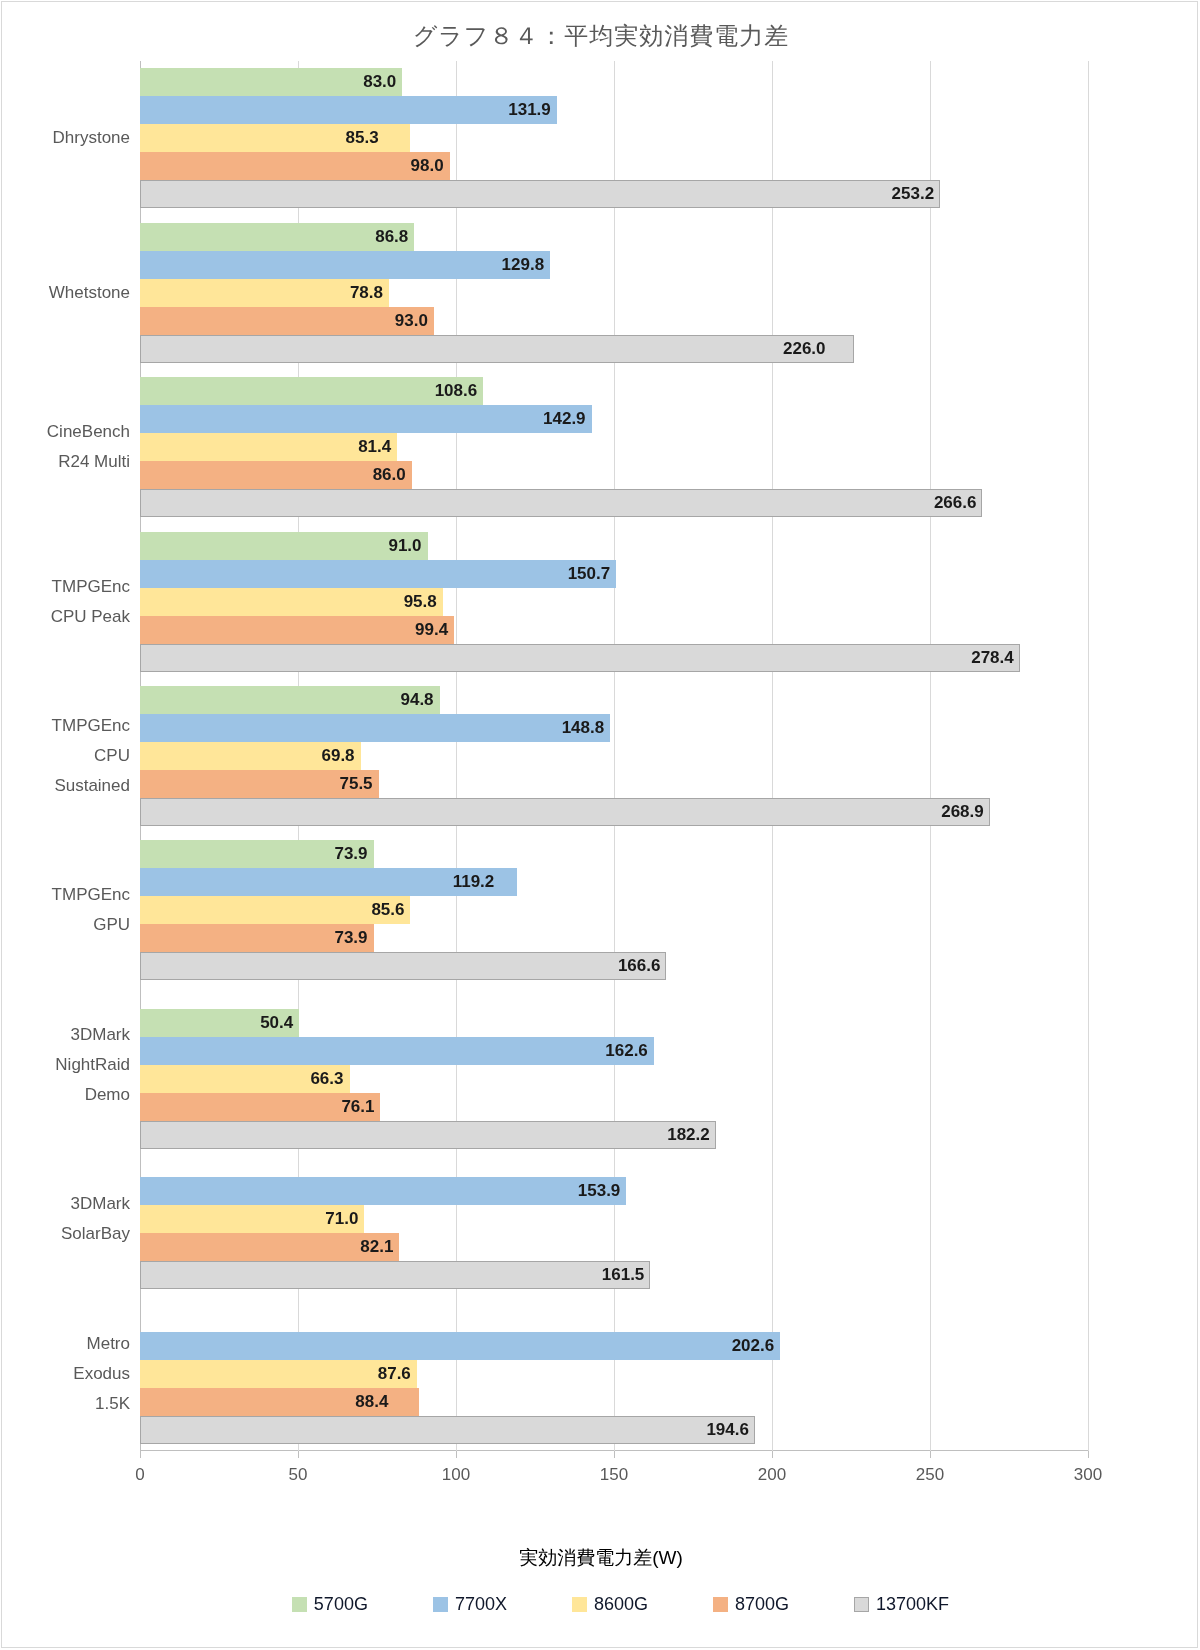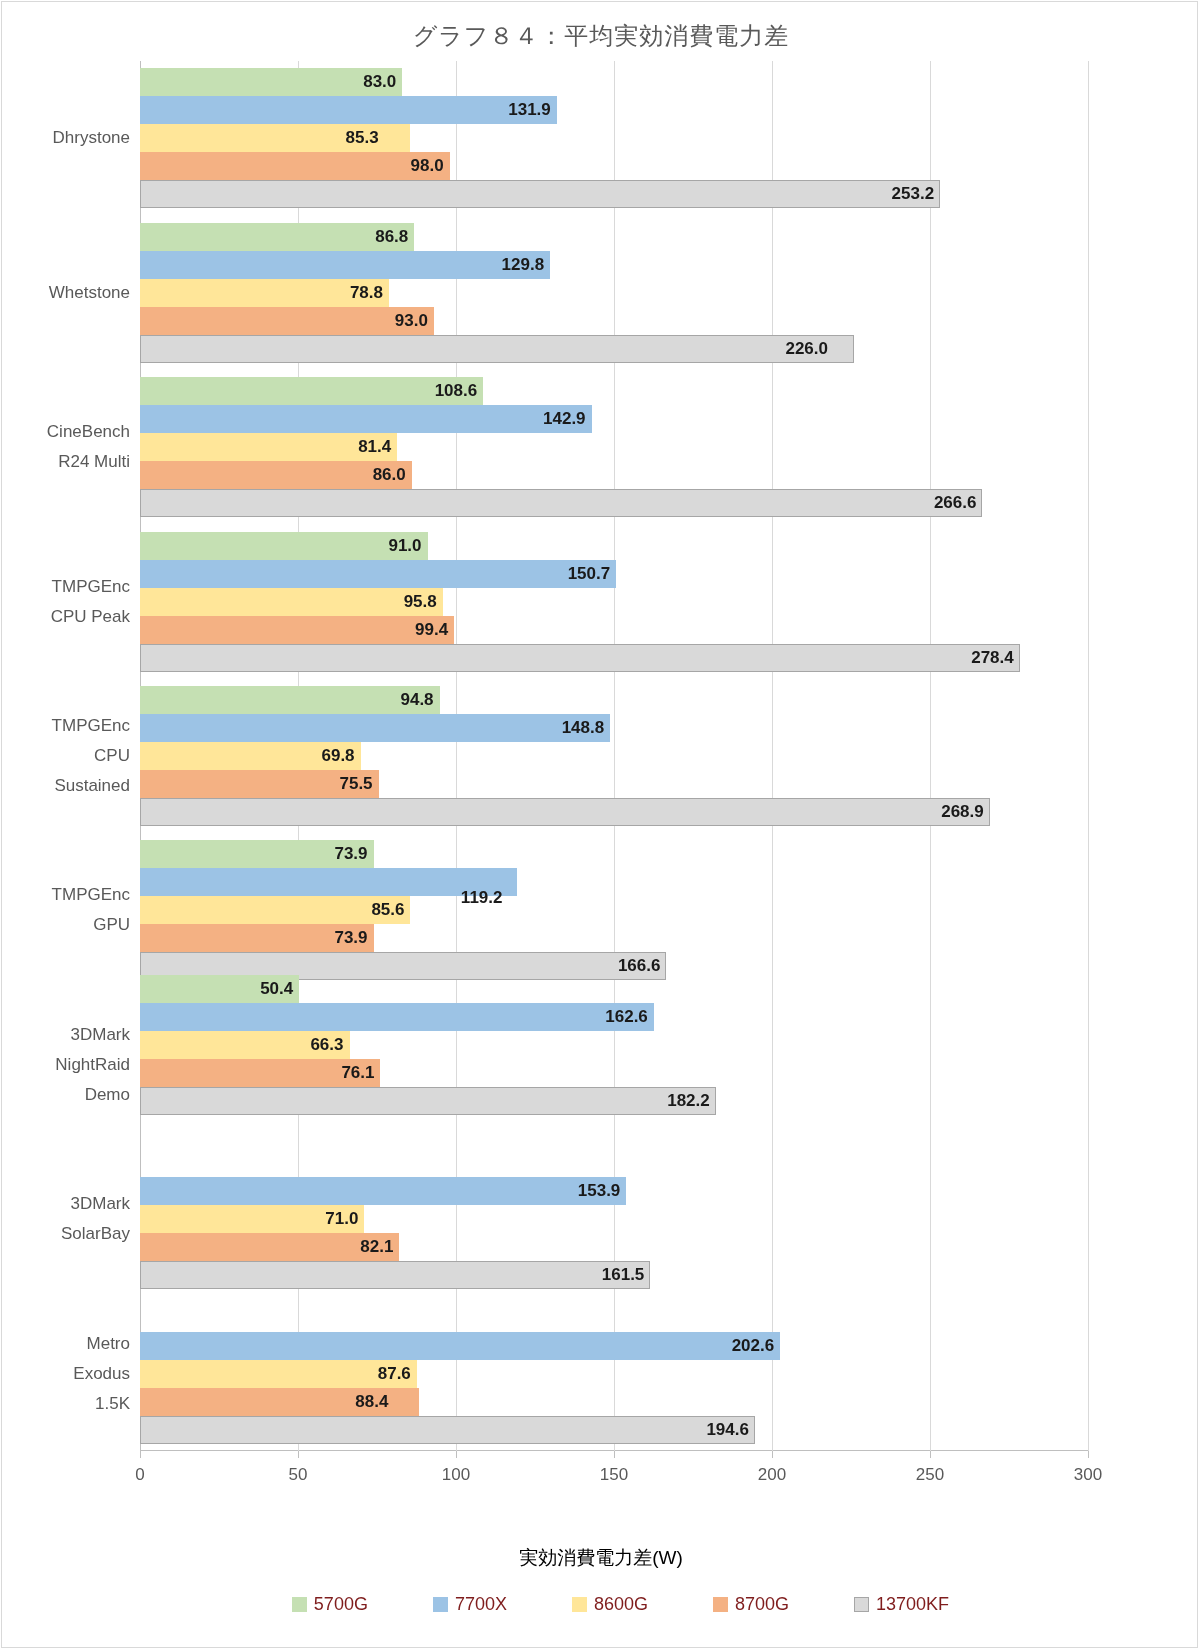--- a/index.html
+++ b/index.html
@@ -151,21 +151,21 @@
     display: flex;
     justify-content: center;
     align-items: center;
     gap: 26px;
   }
   .legend-item {
     display: flex;
     align-items: center;
     gap: 7px;
     font-size: 18px;
-    color: #7f1d1d;
+    color: #0f172a;
     padding-left: 39px;
   }
   .legend-swatch {
     width: 15px;
     height: 15px;
     display: inline-block;
   }
   .legend-swatch.c0 { background: #c5e0b3; }
   .legend-swatch.c1 { background: #9cc3e5; }
   .legend-swatch.c2 { background: #ffe699; }
@@ -265,21 +265,21 @@
           <div class="bar-row" style="top: 63.2222px; right: 0px;">
             <div class="bar c2" title="8600G: 78.8" style="width: 249.008px;"></div>
             <div class="bar-value" style="left: 185.008px; width: 58px; text-align: right;">78.8</div>
           </div>
           <div class="bar-row" style="top: 91.2222px; right: 0px;">
             <div class="bar c3" title="8700G: 93.0" style="width: 293.88px;"></div>
             <div class="bar-value" style="left: 229.88px; width: 58px; text-align: right;">93.0</div>
           </div>
           <div class="bar-row" style="top: 119.222px; right: 0px;">
             <div class="bar c4" title="13700KF: 226.0" style="width: 714.16px;"></div>
-            <div class="bar-value" style="left: 630px; width: 58px; text-align: right;">226.0</div>
+            <div class="bar-value" style="left: 643px; width: 58px; ">226.0</div>
           </div>
         </div>
         <div class="group" style="top: 308.889px; height: 154.444px;">
           <div class="bar-row" style="top: 7.22222px; right: 0px;">
             <div class="bar c0" title="5700G: 108.6" style="width: 343.176px;"></div>
             <div class="bar-value" style="left: 279.176px; width: 58px; text-align: right;">108.6</div>
           </div>
           <div class="bar-row" style="top: 35.2222px; right: 0px;">
             <div class="bar c1" title="7700X: 142.9" style="width: 451.564px;"></div>
             <div class="bar-value" style="left: 387.564px; width: 58px; text-align: right;">142.9</div>
@@ -341,36 +341,36 @@
             <div class="bar-value" style="left: 785.724px; width: 58px; text-align: right;">268.9</div>
           </div>
         </div>
         <div class="group" style="top: 772.222px; height: 154.444px;">
           <div class="bar-row" style="top: 7.22222px; right: 0px;">
             <div class="bar c0" title="5700G: 73.9" style="width: 233.524px;"></div>
             <div class="bar-value" style="left: 169.524px; width: 58px; text-align: right;">73.9</div>
           </div>
           <div class="bar-row" style="top: 35.2222px; right: 0px;">
             <div class="bar c1" title="7700X: 119.2" style="width: 376.672px;"></div>
-            <div class="bar-value" style="left: 312.672px; width: 58px; text-align: center; margin-top: 16px;">119.2</div>
+            <div class="bar-value" style="left: 312.672px; width: 58px; text-align: left;">119.2</div>
           </div>
           <div class="bar-row" style="top: 63.2222px; right: 0px;">
             <div class="bar c2" title="8600G: 85.6" style="width: 270.496px;"></div>
             <div class="bar-value" style="left: 206.496px; width: 58px; text-align: right;">85.6</div>
           </div>
           <div class="bar-row" style="top: 91.2222px; right: 0px;">
             <div class="bar c3" title="8700G: 73.9" style="width: 233.524px;"></div>
             <div class="bar-value" style="left: 169.524px; width: 58px; text-align: right;">73.9</div>
           </div>
           <div class="bar-row" style="top: 119.222px; right: 0px;">
             <div class="bar c4" title="13700KF: 166.6" style="width: 526.456px;"></div>
             <div class="bar-value" style="left: 462.456px; width: 58px; text-align: right;">166.6</div>
           </div>
         </div>
-        <div class="group" style="top: 907px; height: 154.444px;">
+        <div class="group" style="top: 941px; height: 154.444px;">
           <div class="bar-row" style="top: 7.22222px; right: 0px;">
             <div class="bar c0" title="5700G: 50.4" style="width: 159.264px;"></div>
             <div class="bar-value" style="left: 95.264px; width: 58px; text-align: right;">50.4</div>
           </div>
           <div class="bar-row" style="top: 35.2222px; right: 0px;">
             <div class="bar c1" title="7700X: 162.6" style="width: 513.816px;"></div>
             <div class="bar-value" style="left: 449.816px; width: 58px; text-align: right;">162.6</div>
           </div>
           <div class="bar-row" style="top: 63.2222px; right: 0px;">
             <div class="bar c2" title="8600G: 66.3" style="width: 209.508px;"></div>

